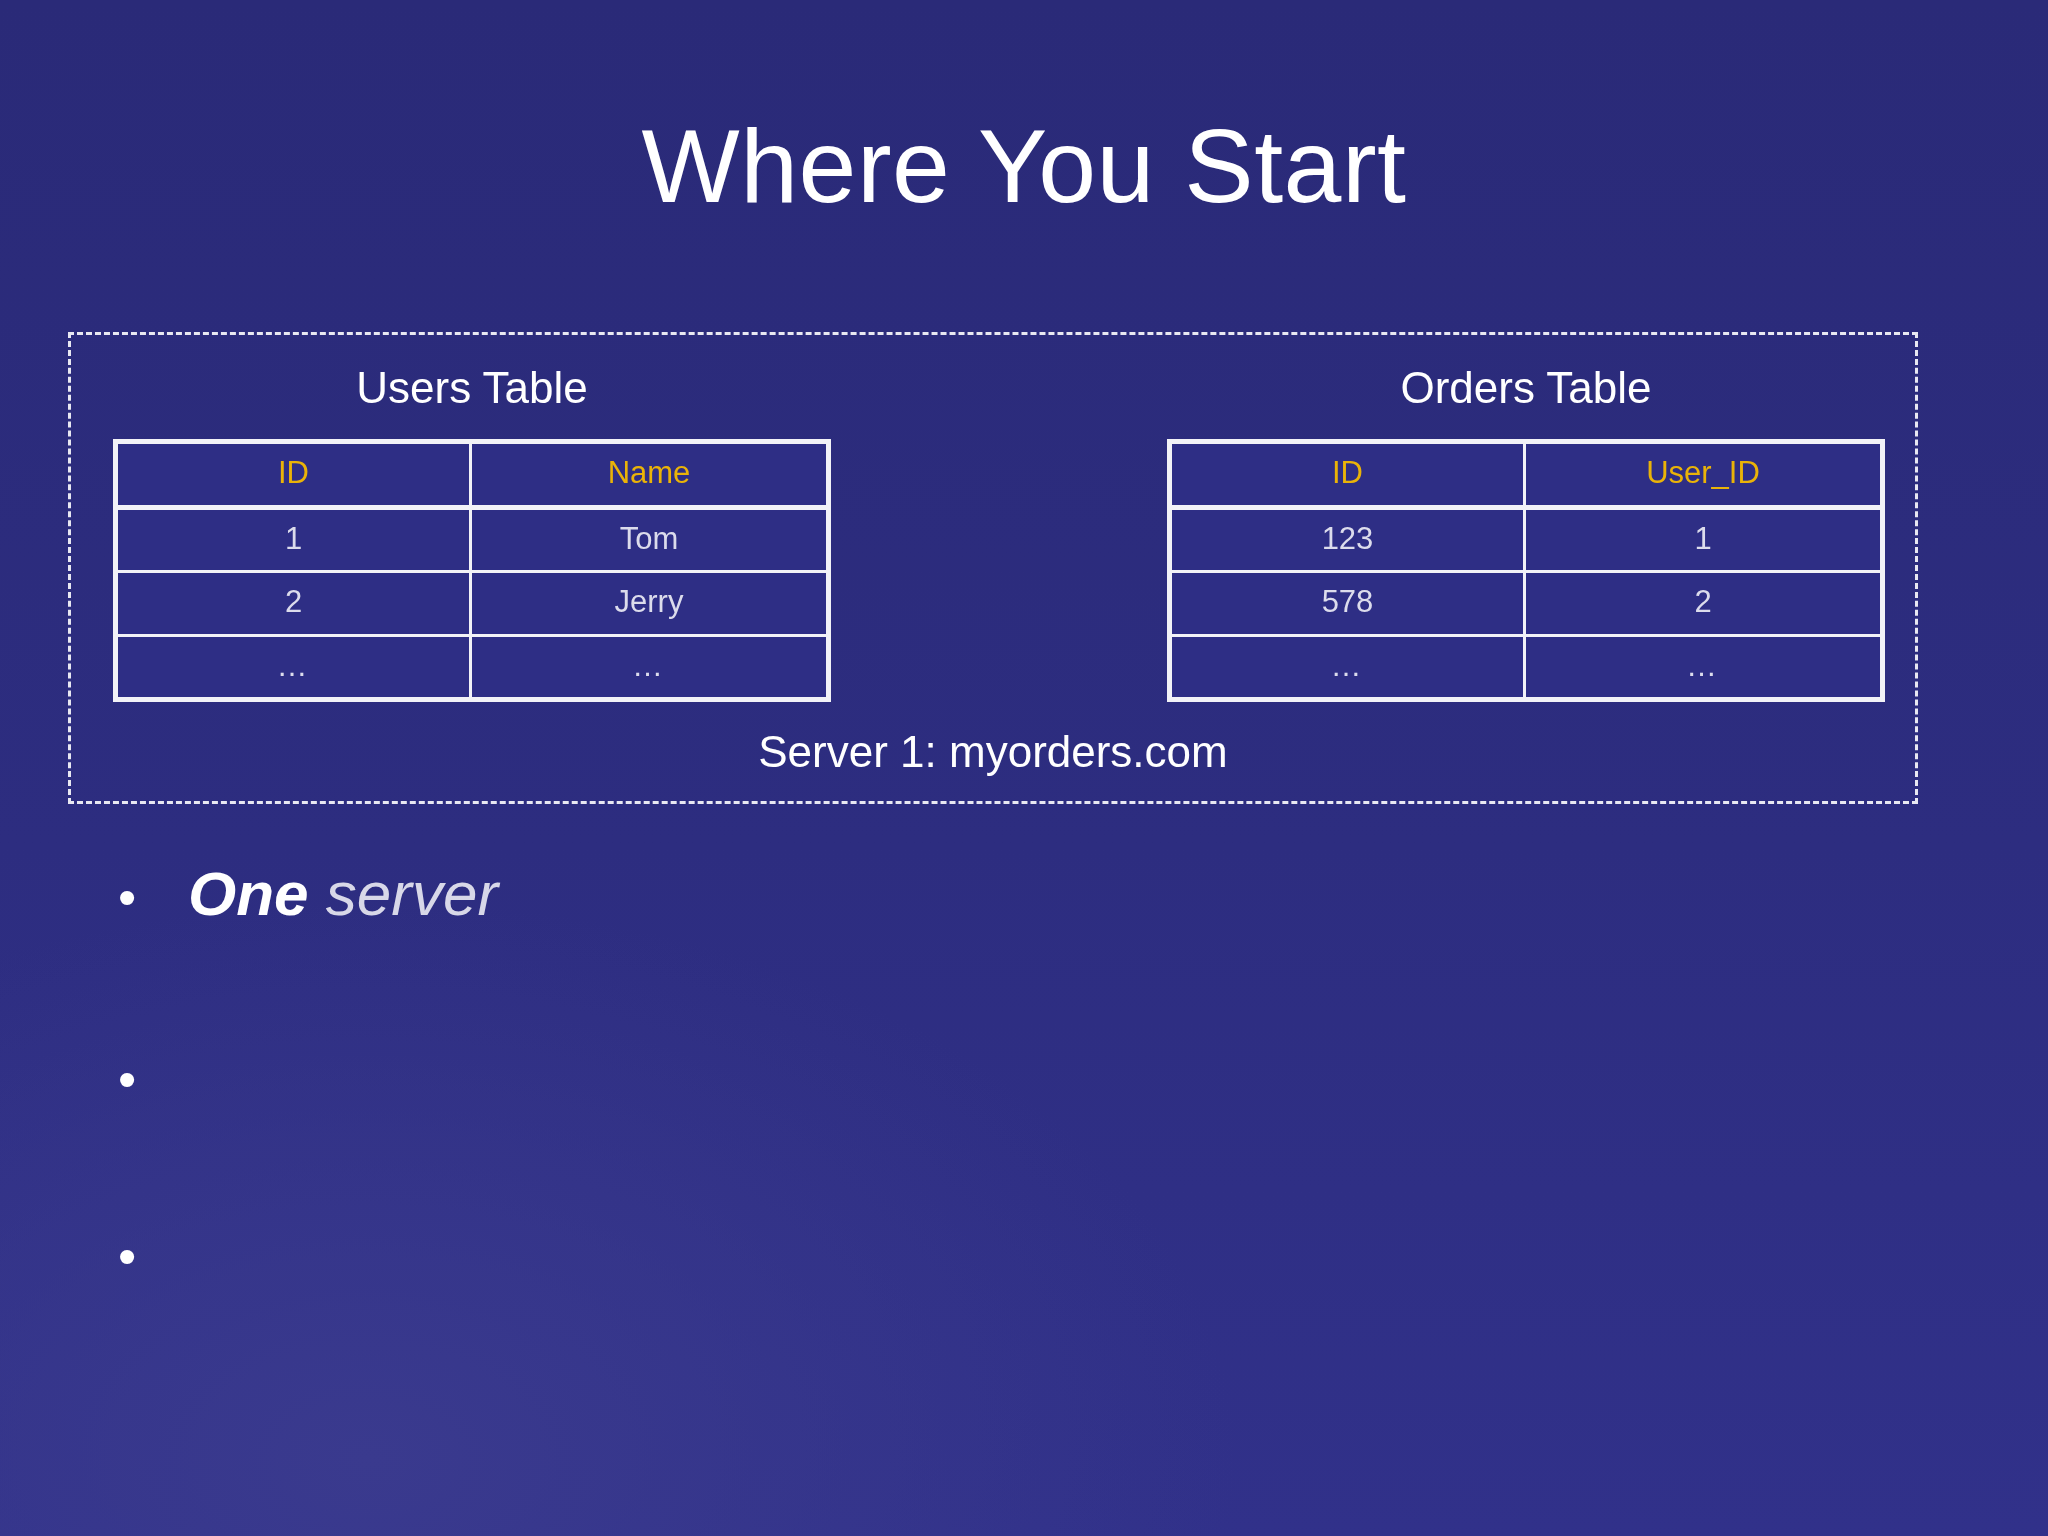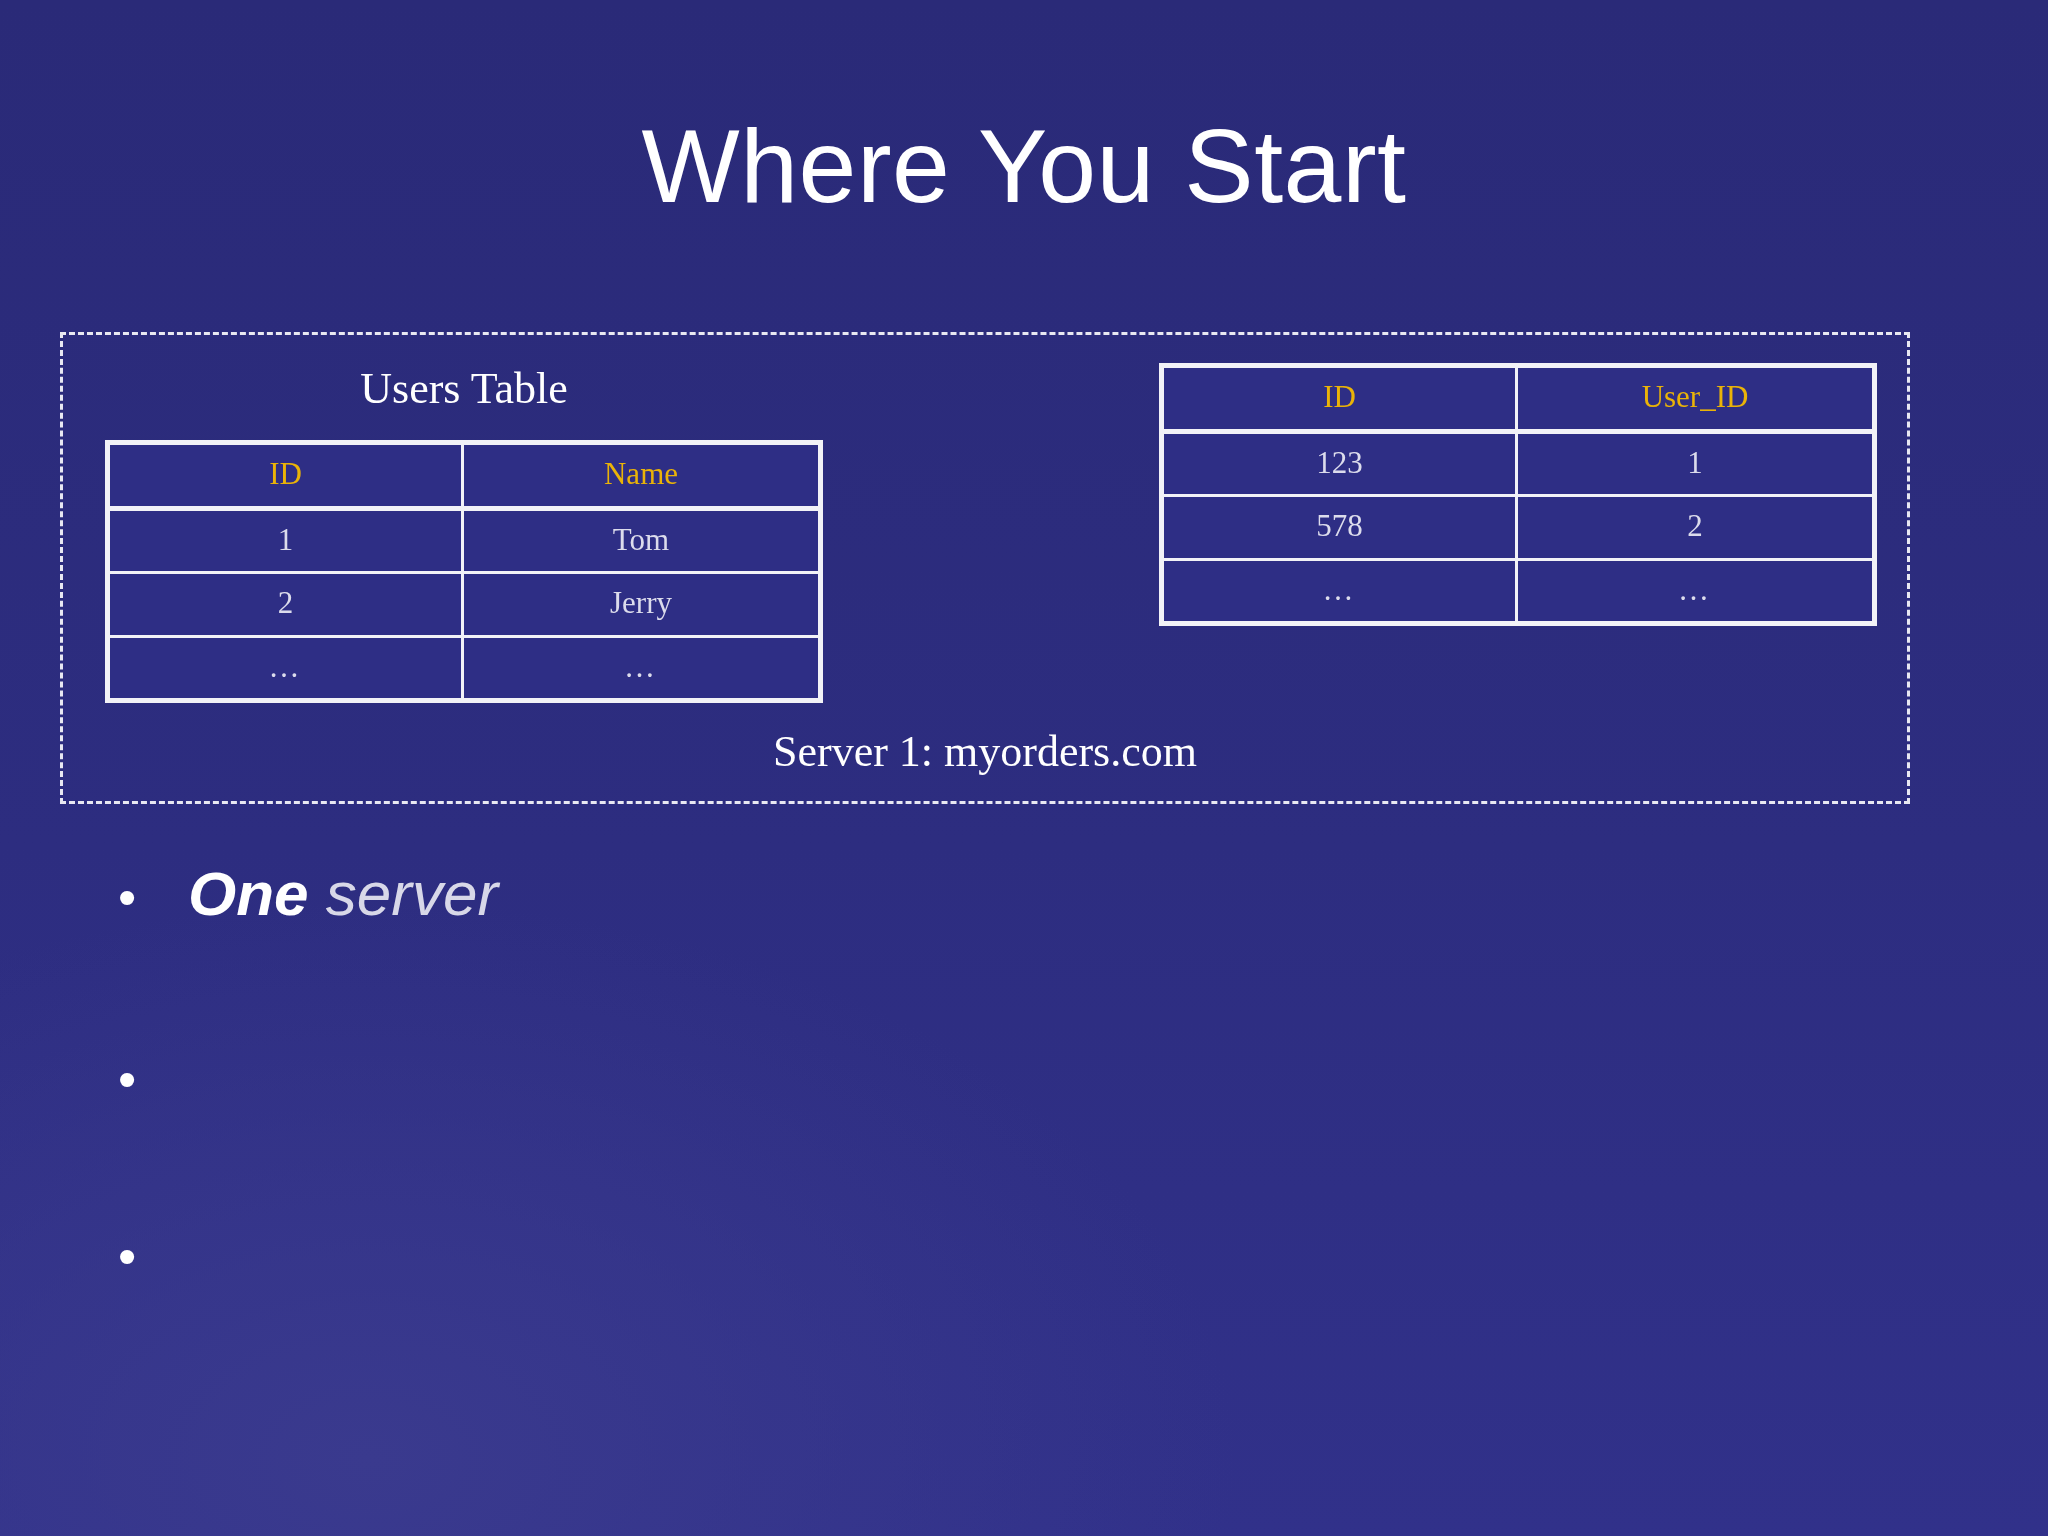--- a/index.html
+++ b/index.html
@@ -36,26 +36,25 @@
     font-size: 104px;
     font-weight: 400;
     letter-spacing: 0.5px;
     line-height: 1.05;
     white-space: nowrap;
   }
 
   
   #server-box {
     position: absolute;
-    left: 60px;
+    left: 68px;
     top: 332px;
     width: 1850px;
     height: 472px;
     border: 3px dashed #e8e8f2;
-    font-family: Liberation Serif, serif;
   }
 
   .table-block {
     position: absolute;
     top: 28px;
   }
   #users-block  { left: 36px;   width: 730px; }
   #orders-block { left: 1090px; width: 730px; }
 
   .table-caption {
@@ -175,20 +174,21 @@
           </tr>
           <tr>
             <td class="ellipsis-cell">…</td>
             <td class="ellipsis-cell">…</td>
           </tr>
         </tbody>
       </table>
     </div>
 
     <div class="table-block" id="orders-block">
+      <div class="table-caption">Orders Table</div>
       <table class="db">
         <tbody>
           <tr class="header">
             <td>ID</td>
             <td>User_ID</td>
           </tr>
           <tr>
             <td>123</td>
             <td>1</td>
           </tr>

